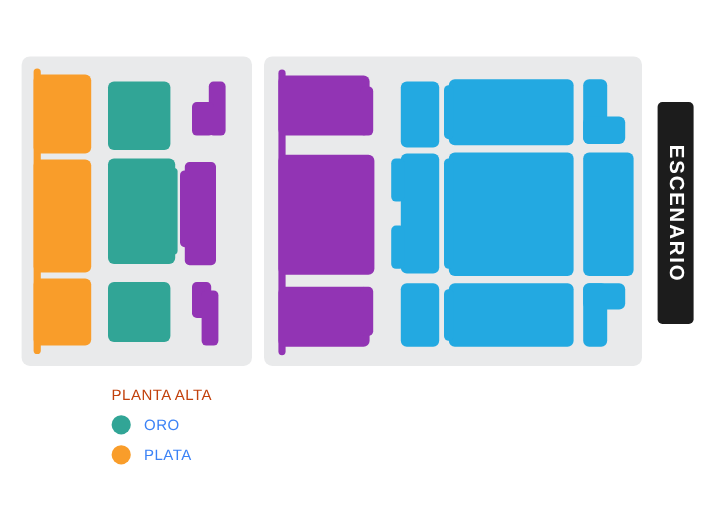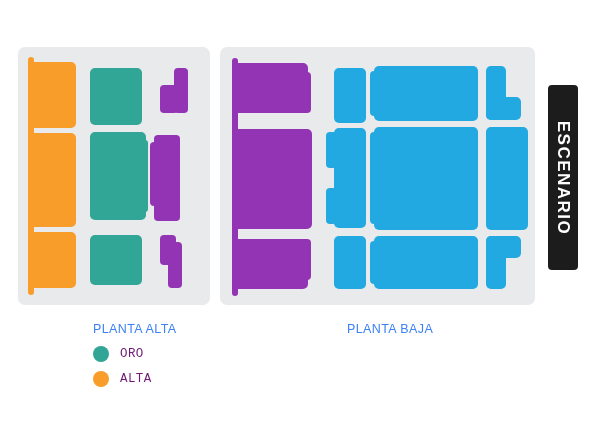--- a/index.html
+++ b/index.html
@@ -64,42 +64,42 @@
 
   
   .legend {
     position: absolute;
   }
   #legend-planta-alta { left: 93px; top: 322px; }
   #legend-planta-baja { left: 347px; top: 322px; }
 
   .legend-title {
     font-size: 12.5px;
-    color: #3b82f6;
+    color: #c2410c;
     letter-spacing: 0.4px;
     margin-bottom: 10px;
     font-family: "Liberation Sans", sans-serif;
   }
   .legend-row {
     display: flex;
     align-items: center;
     margin-bottom: 9px;
   }
   .legend-dot {
     width: 16px;
     height: 16px;
     border-radius: 50%;
     flex: 0 0 auto;
   }
   .legend-label {
     margin-left: 11px;
     font-size: 12.5px;
-    color: #701a75;
+    color: #3b82f6;
     letter-spacing: 0.4px;
-    font-family: Liberation Mono, monospace;
+    font-family: Liberation Sans, sans-serif;
   }
 </style>
 </head>
 <body>
 
 <div id="venue-map">
 
   <div class="panel" id="panel-planta-alta">
 
     <div class="seat" style="left:10px;  top:10px;  width:6px;  height:238px; background:#f99d2a;"></div>
@@ -157,21 +157,20 @@
 <div class="legend" id="legend-planta-alta">
   <div class="legend-title">PLANTA ALTA</div>
 
   <div class="legend-row">
     <span class="legend-dot" style="background:#31a596;"></span>
     <span class="legend-label">ORO</span>
   </div>
 
   <div class="legend-row">
     <span class="legend-dot" style="background:#f99d2a;"></span>
-    <span class="legend-label">ALTA</span>
+    <span class="legend-label">PLATA</span>
   </div>
 </div>
 
 <div class="legend" id="legend-planta-baja">
-  <div class="legend-title">PLANTA BAJA</div>
 
 
 </div>
 
 </body></html>

